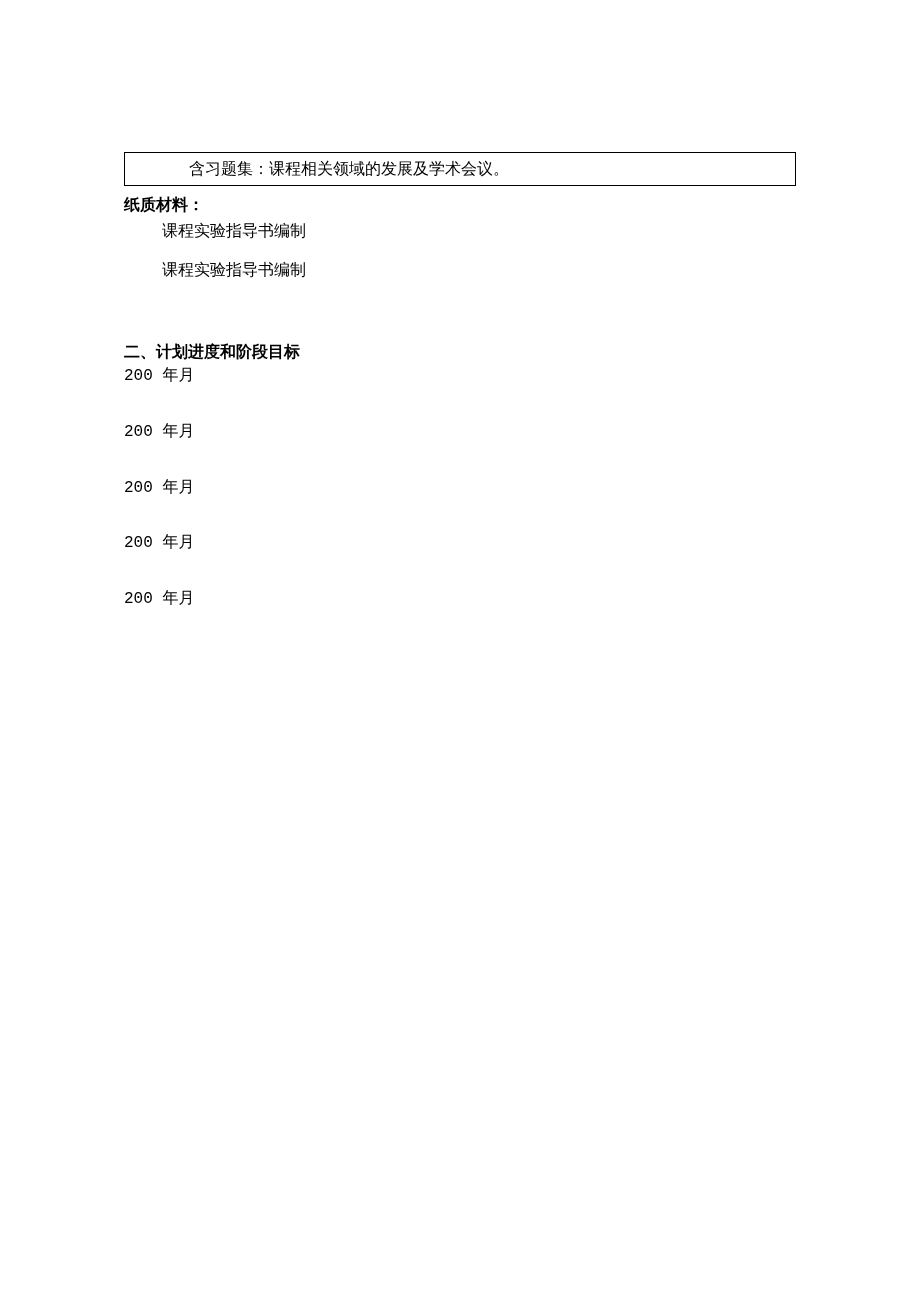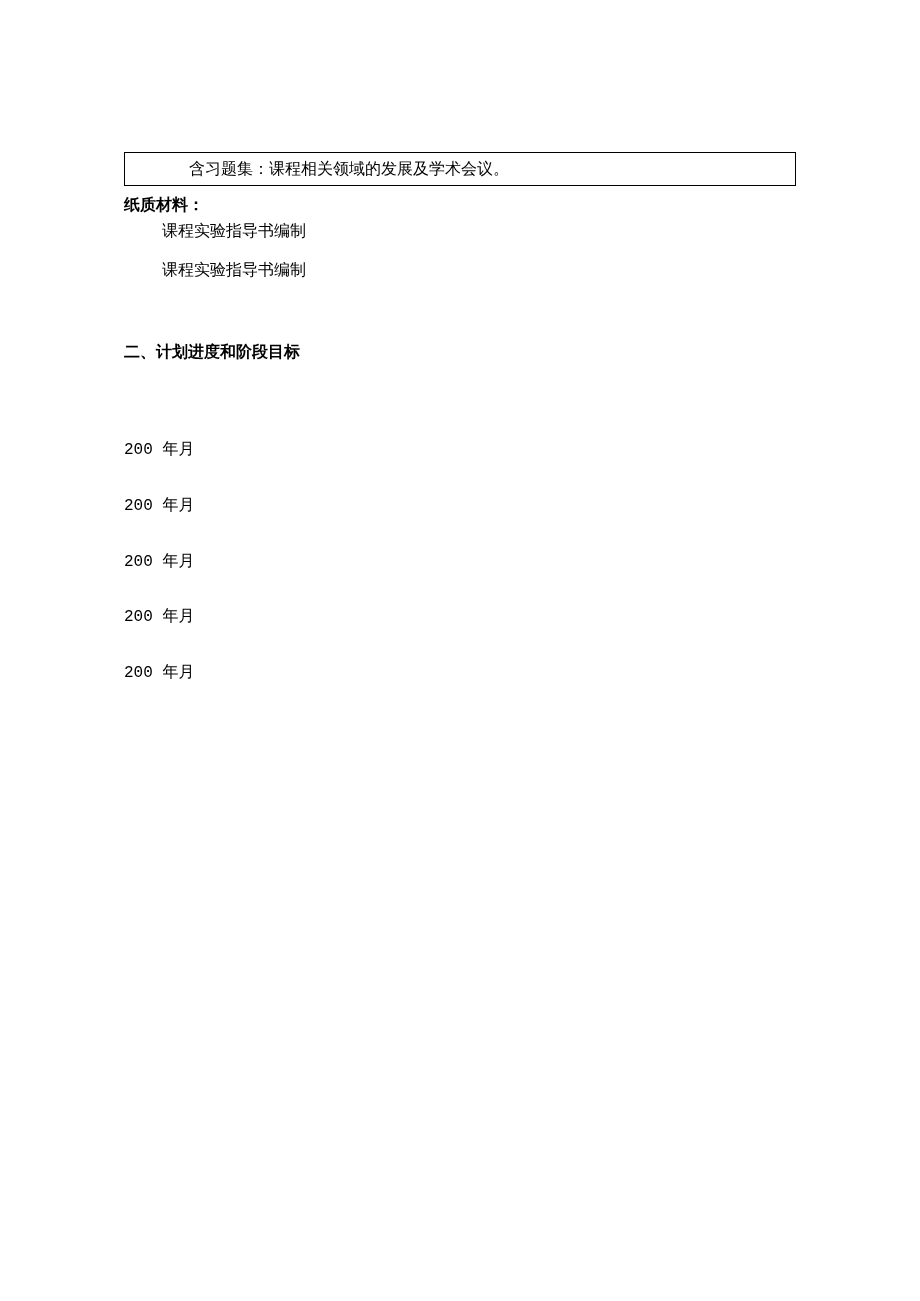--- a/index.html
+++ b/index.html
@@ -32,21 +32,20 @@
     .indent-list {
       padding-left: 38px;
     }
     .indent-list .list-item {
       margin-bottom: 14px;
       line-height: 1.6;
     }
     .section-title {
       font-weight: bold;
       margin-top: 56px;
-      margin-bottom: 74px;
       line-height: 1.6;
     }
     .date-list {
       padding-left: 0;
       font-family: Liberation Mono, monospace;
     }
     .date-item {
       margin-bottom: 30px;
       line-height: 1.6;
     }

